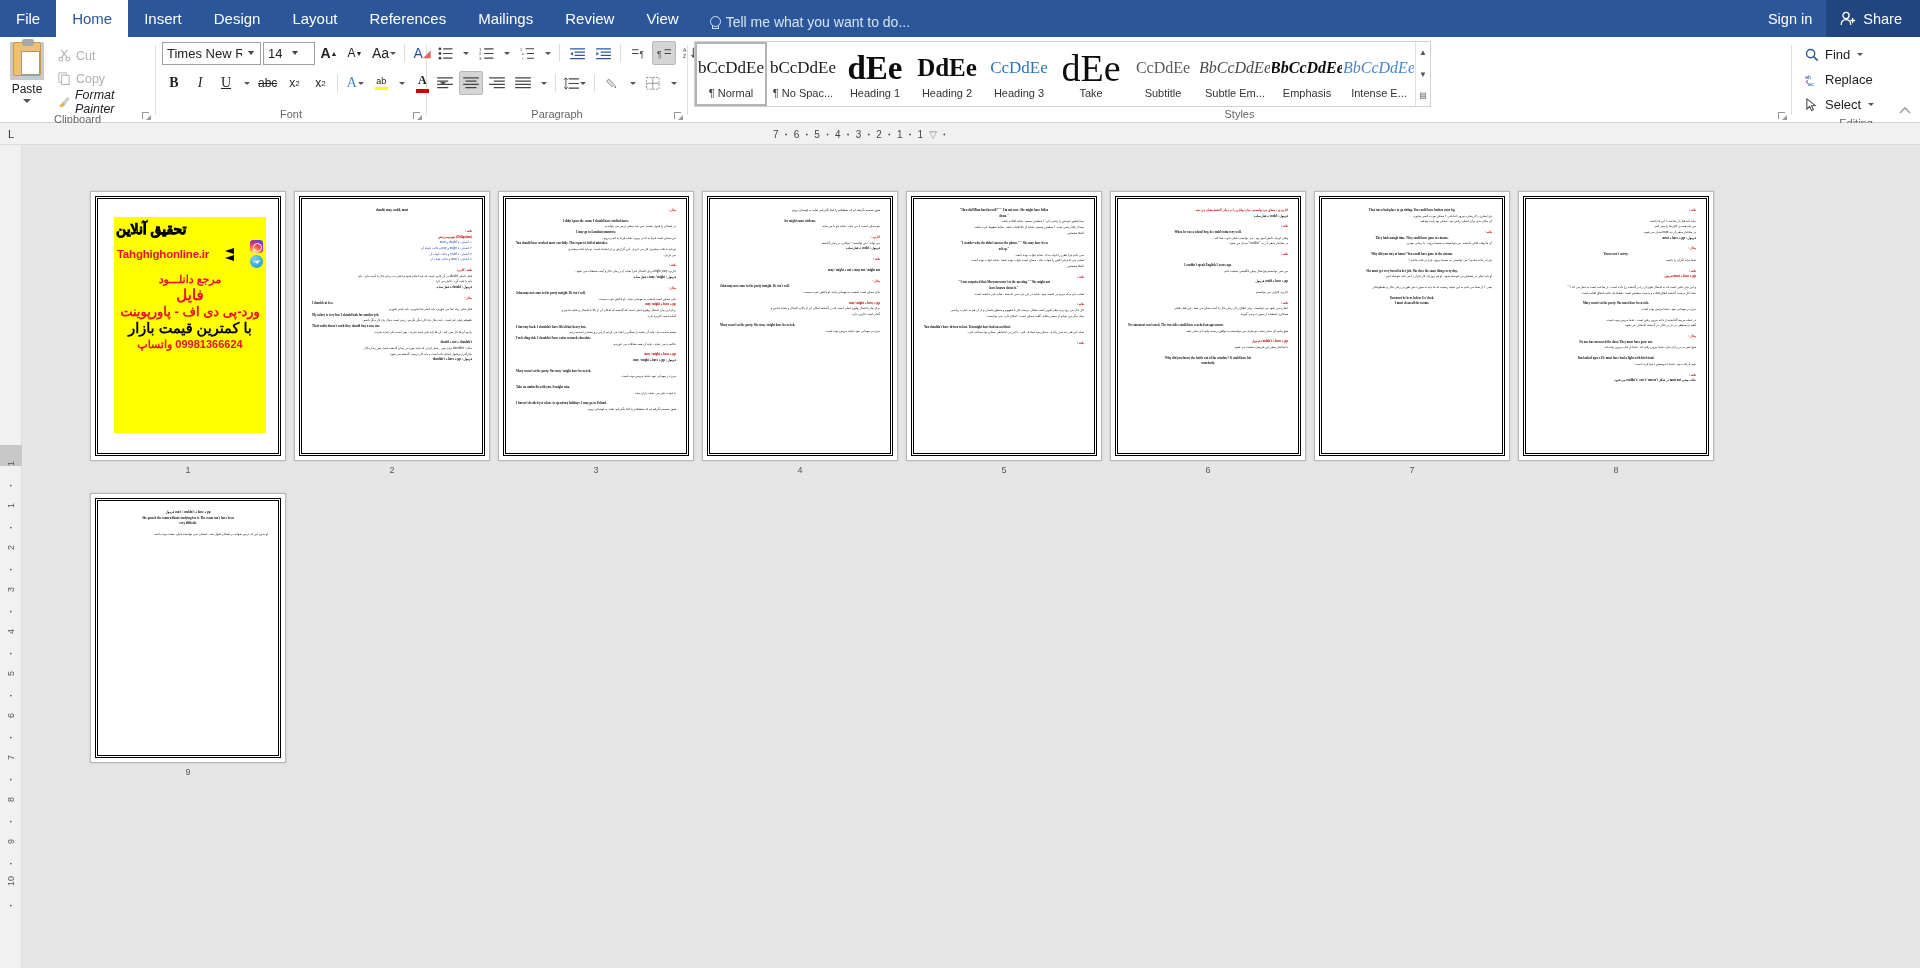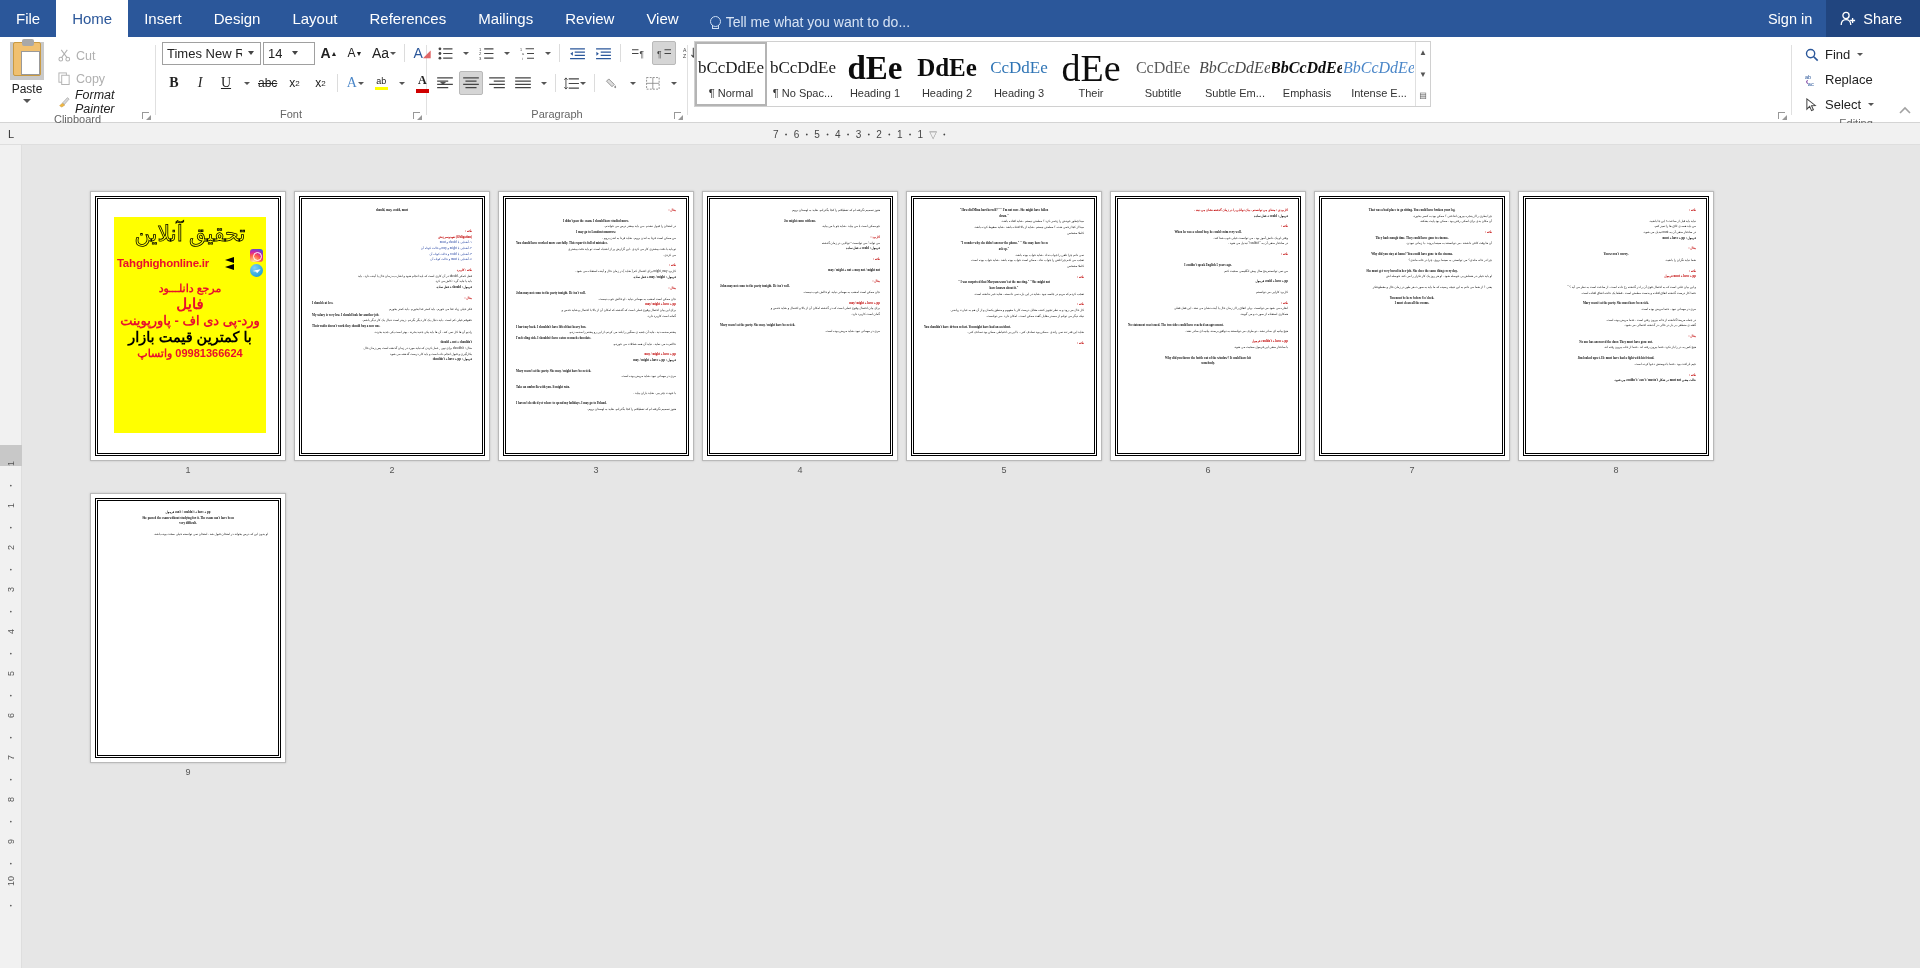--- a/index.html
+++ b/index.html
@@ -313,24 +313,24 @@
   .ad {
     position: absolute; left: 16px; top: 18px;
     width: 152px; height: 216px;
     background: #ffff00;
     display: flex; flex-direction: column;
     align-items: center; justify-content: flex-start;
     padding: 4px 2px 2px;
     overflow: hidden;
   }
   .ad-t1 {
-    font-size: 22px; color: #ffff00;
+    font-size: 14px; color: #ffff00;
     -webkit-text-stroke: 0.8px #000;
-    font-weight: normal; direction: rtl;
-    line-height: 1.15; text-align: center;
+    font-weight: bold; direction: rtl;
+    line-height: 1.15; text-align: left;
     width: 100%; white-space: nowrap;
   }
   .ad-url-row {
     display: flex; align-items: center; gap: 16px;
     width: 100%; justify-content: center; margin-top: 3px;
   }
   .ad-url {
     font-size: 11.5px; color: #e8112d; font-weight: bold;
     letter-spacing: -0.2px; white-space: nowrap;
   }
@@ -687,21 +687,21 @@
         <div class="stylecell">
           <div class="sty-prev" style="font-size:25px;color:#0d0d0d;font-weight:bold;">DdEe</div>
           <div class="sty-name">Heading 2</div>
         </div>
         <div class="stylecell">
           <div class="sty-prev" style="font-size:17px;color:#2e74b5;">CcDdEe</div>
           <div class="sty-name">Heading 3</div>
         </div>
         <div class="stylecell">
           <div class="sty-prev" style="font-size:38px;color:#0d0d0d;">dEe</div>
-          <div class="sty-name">Their</div>
+          <div class="sty-name">Take</div>
         </div>
         <div class="stylecell">
           <div class="sty-prev" style="font-size:16px;color:#5a5a5a;">CcDdEe</div>
           <div class="sty-name">Subtitle</div>
         </div>
         <div class="stylecell">
           <div class="sty-prev" style="font-size:16px;color:#4a4a4a;font-style:italic;">BbCcDdEe</div>
           <div class="sty-name">Subtle Em...</div>
         </div>
         <div class="stylecell">
@@ -712,20 +712,21 @@
           <div class="sty-prev" style="font-size:16px;color:#4a86c8;font-style:italic;">BbCcDdEe</div>
           <div class="sty-name">Intense E...</div>
         </div>
         <div class="scrollcol">
           <div class="sc-btn">▲</div>
           <div class="sc-btn">▼</div>
           <div class="sc-btn">▤</div>
         </div>
       </div>
     </div>
+    <div class="grp-label">Styles</div>
     <div class="dlg"></div>
   </div>
   <div class="grp-sep"></div>
 
   <div class="grp g-edit">
     <div class="grp-body" style="flex-direction:column;padding-left:8px;padding-top:5px;">
       <div class="editbtn">
         <svg width="14" height="14" viewBox="0 0 15 15">
           <circle cx="6" cy="6" r="4.4" fill="none" stroke="#2b579a" stroke-width="1.5"></circle>
           <path d="M9.4 9.4 L13.6 13.6" stroke="#2b579a" stroke-width="1.8"></path>

